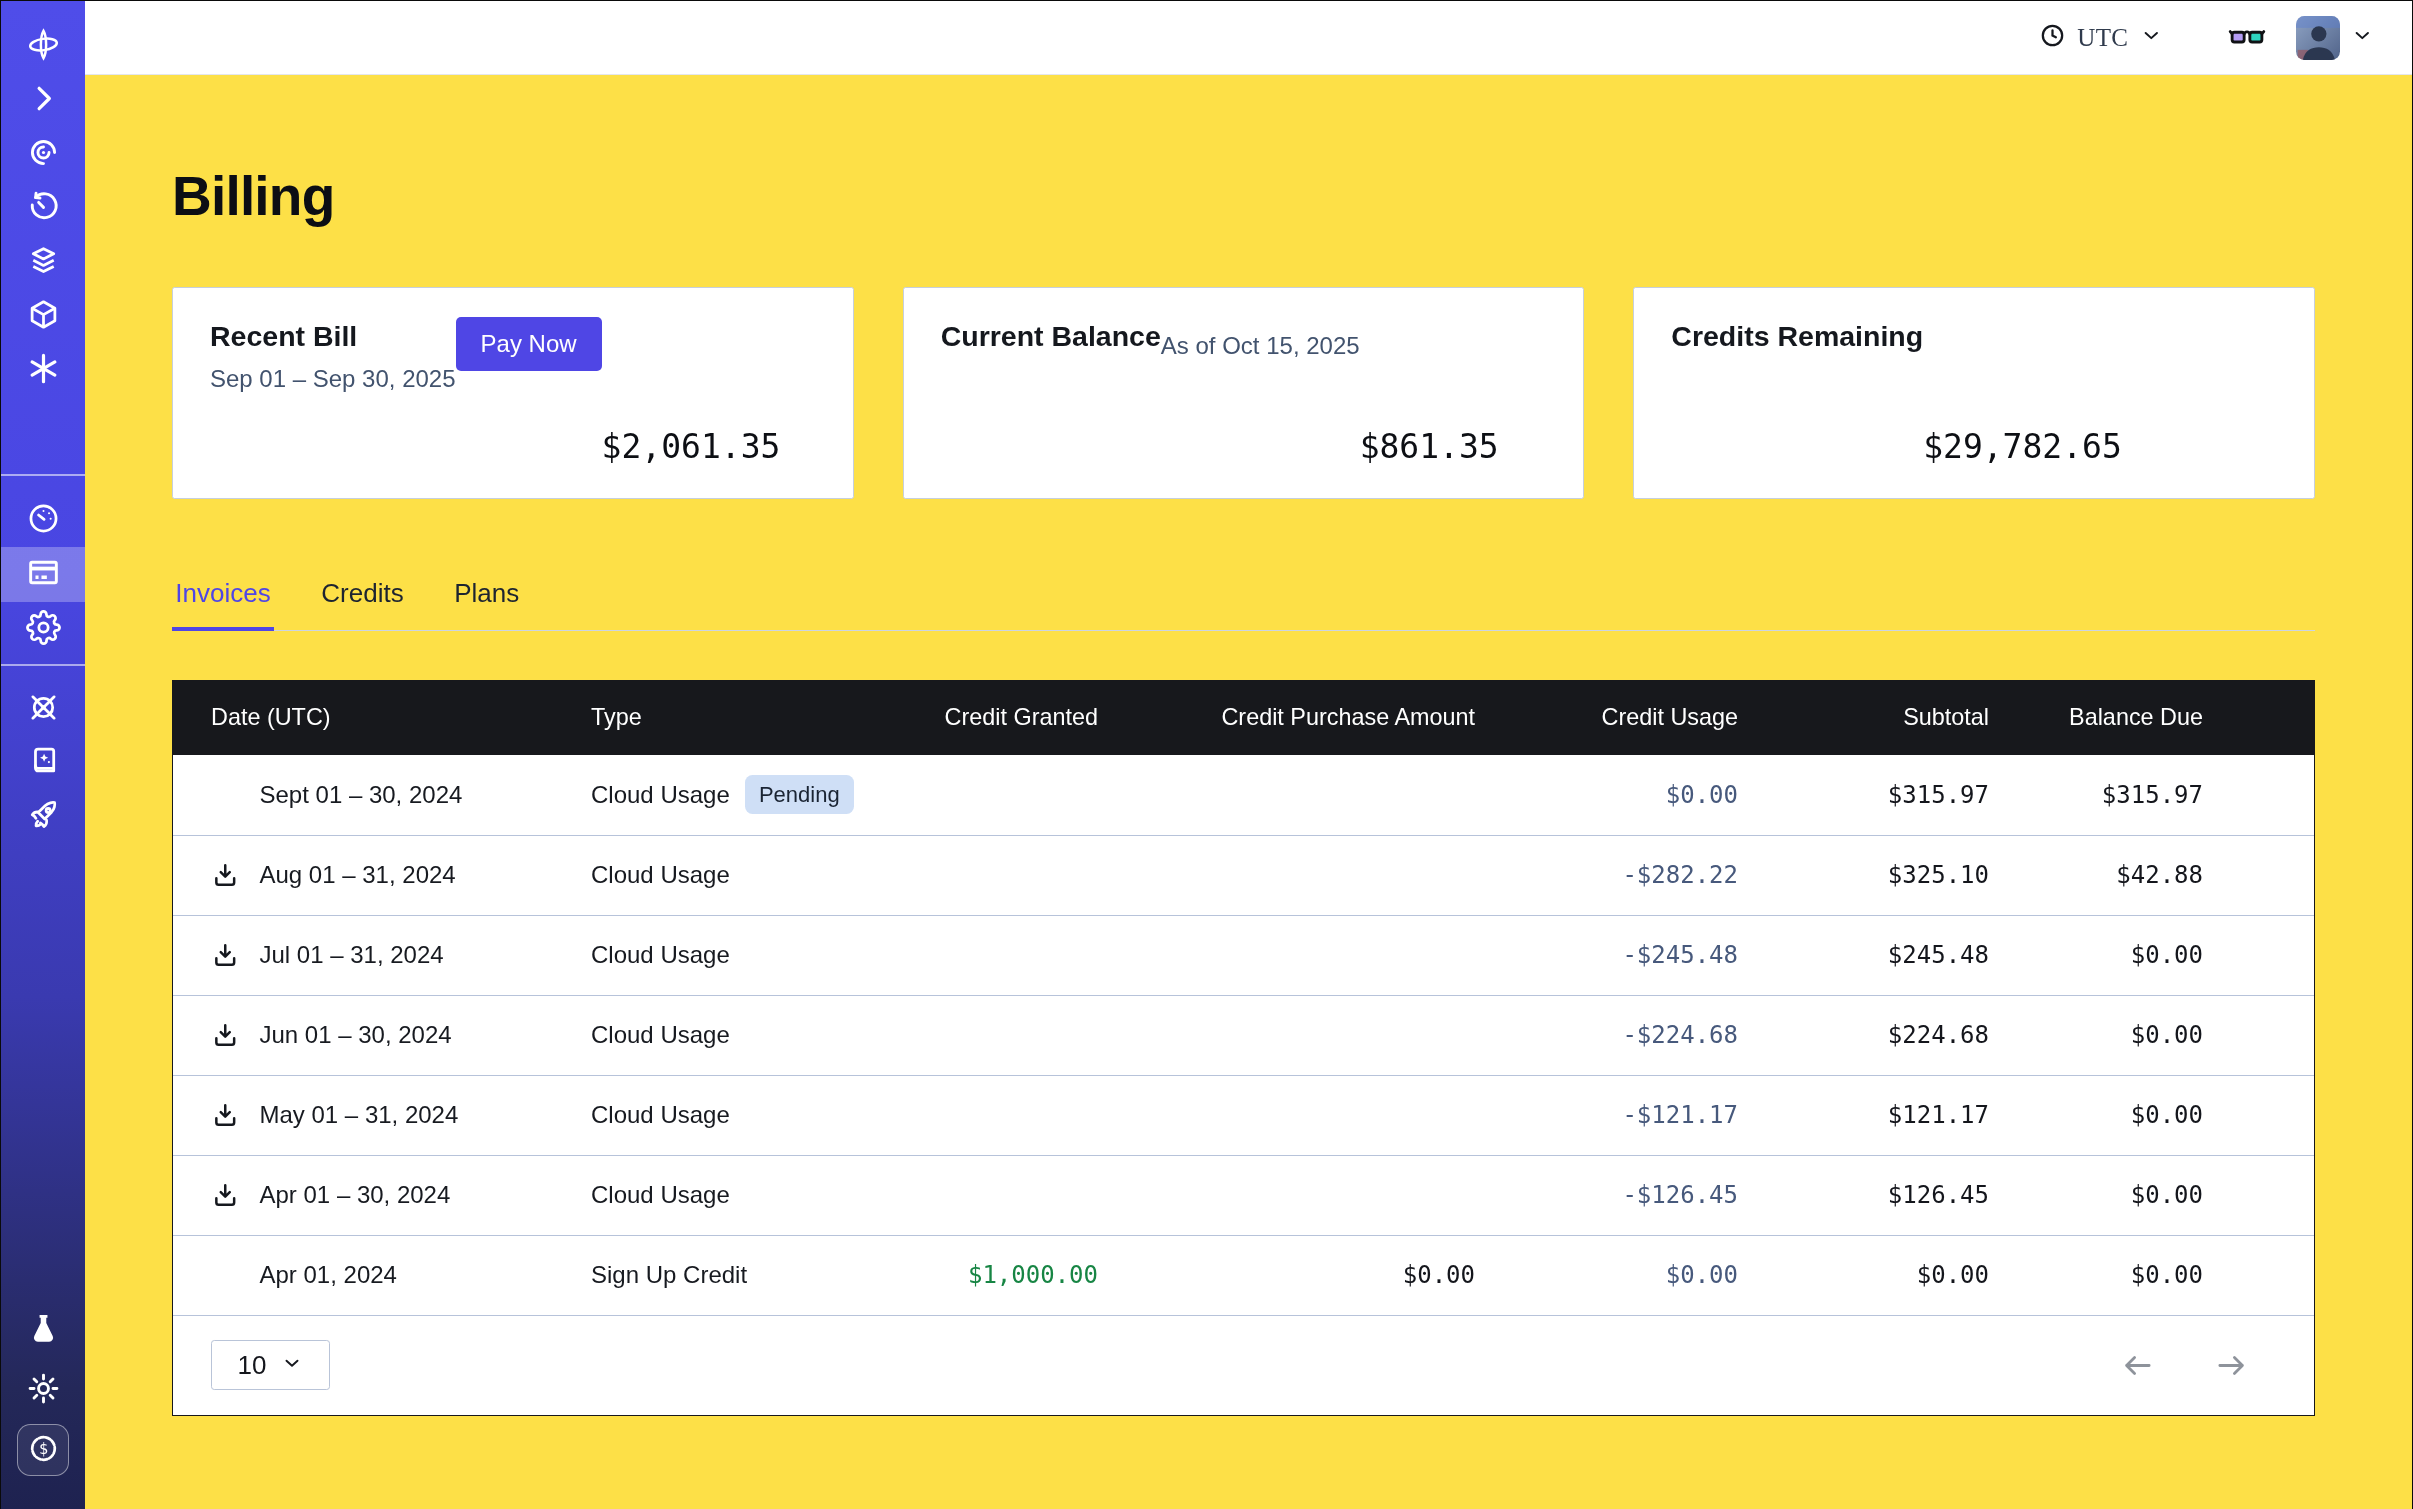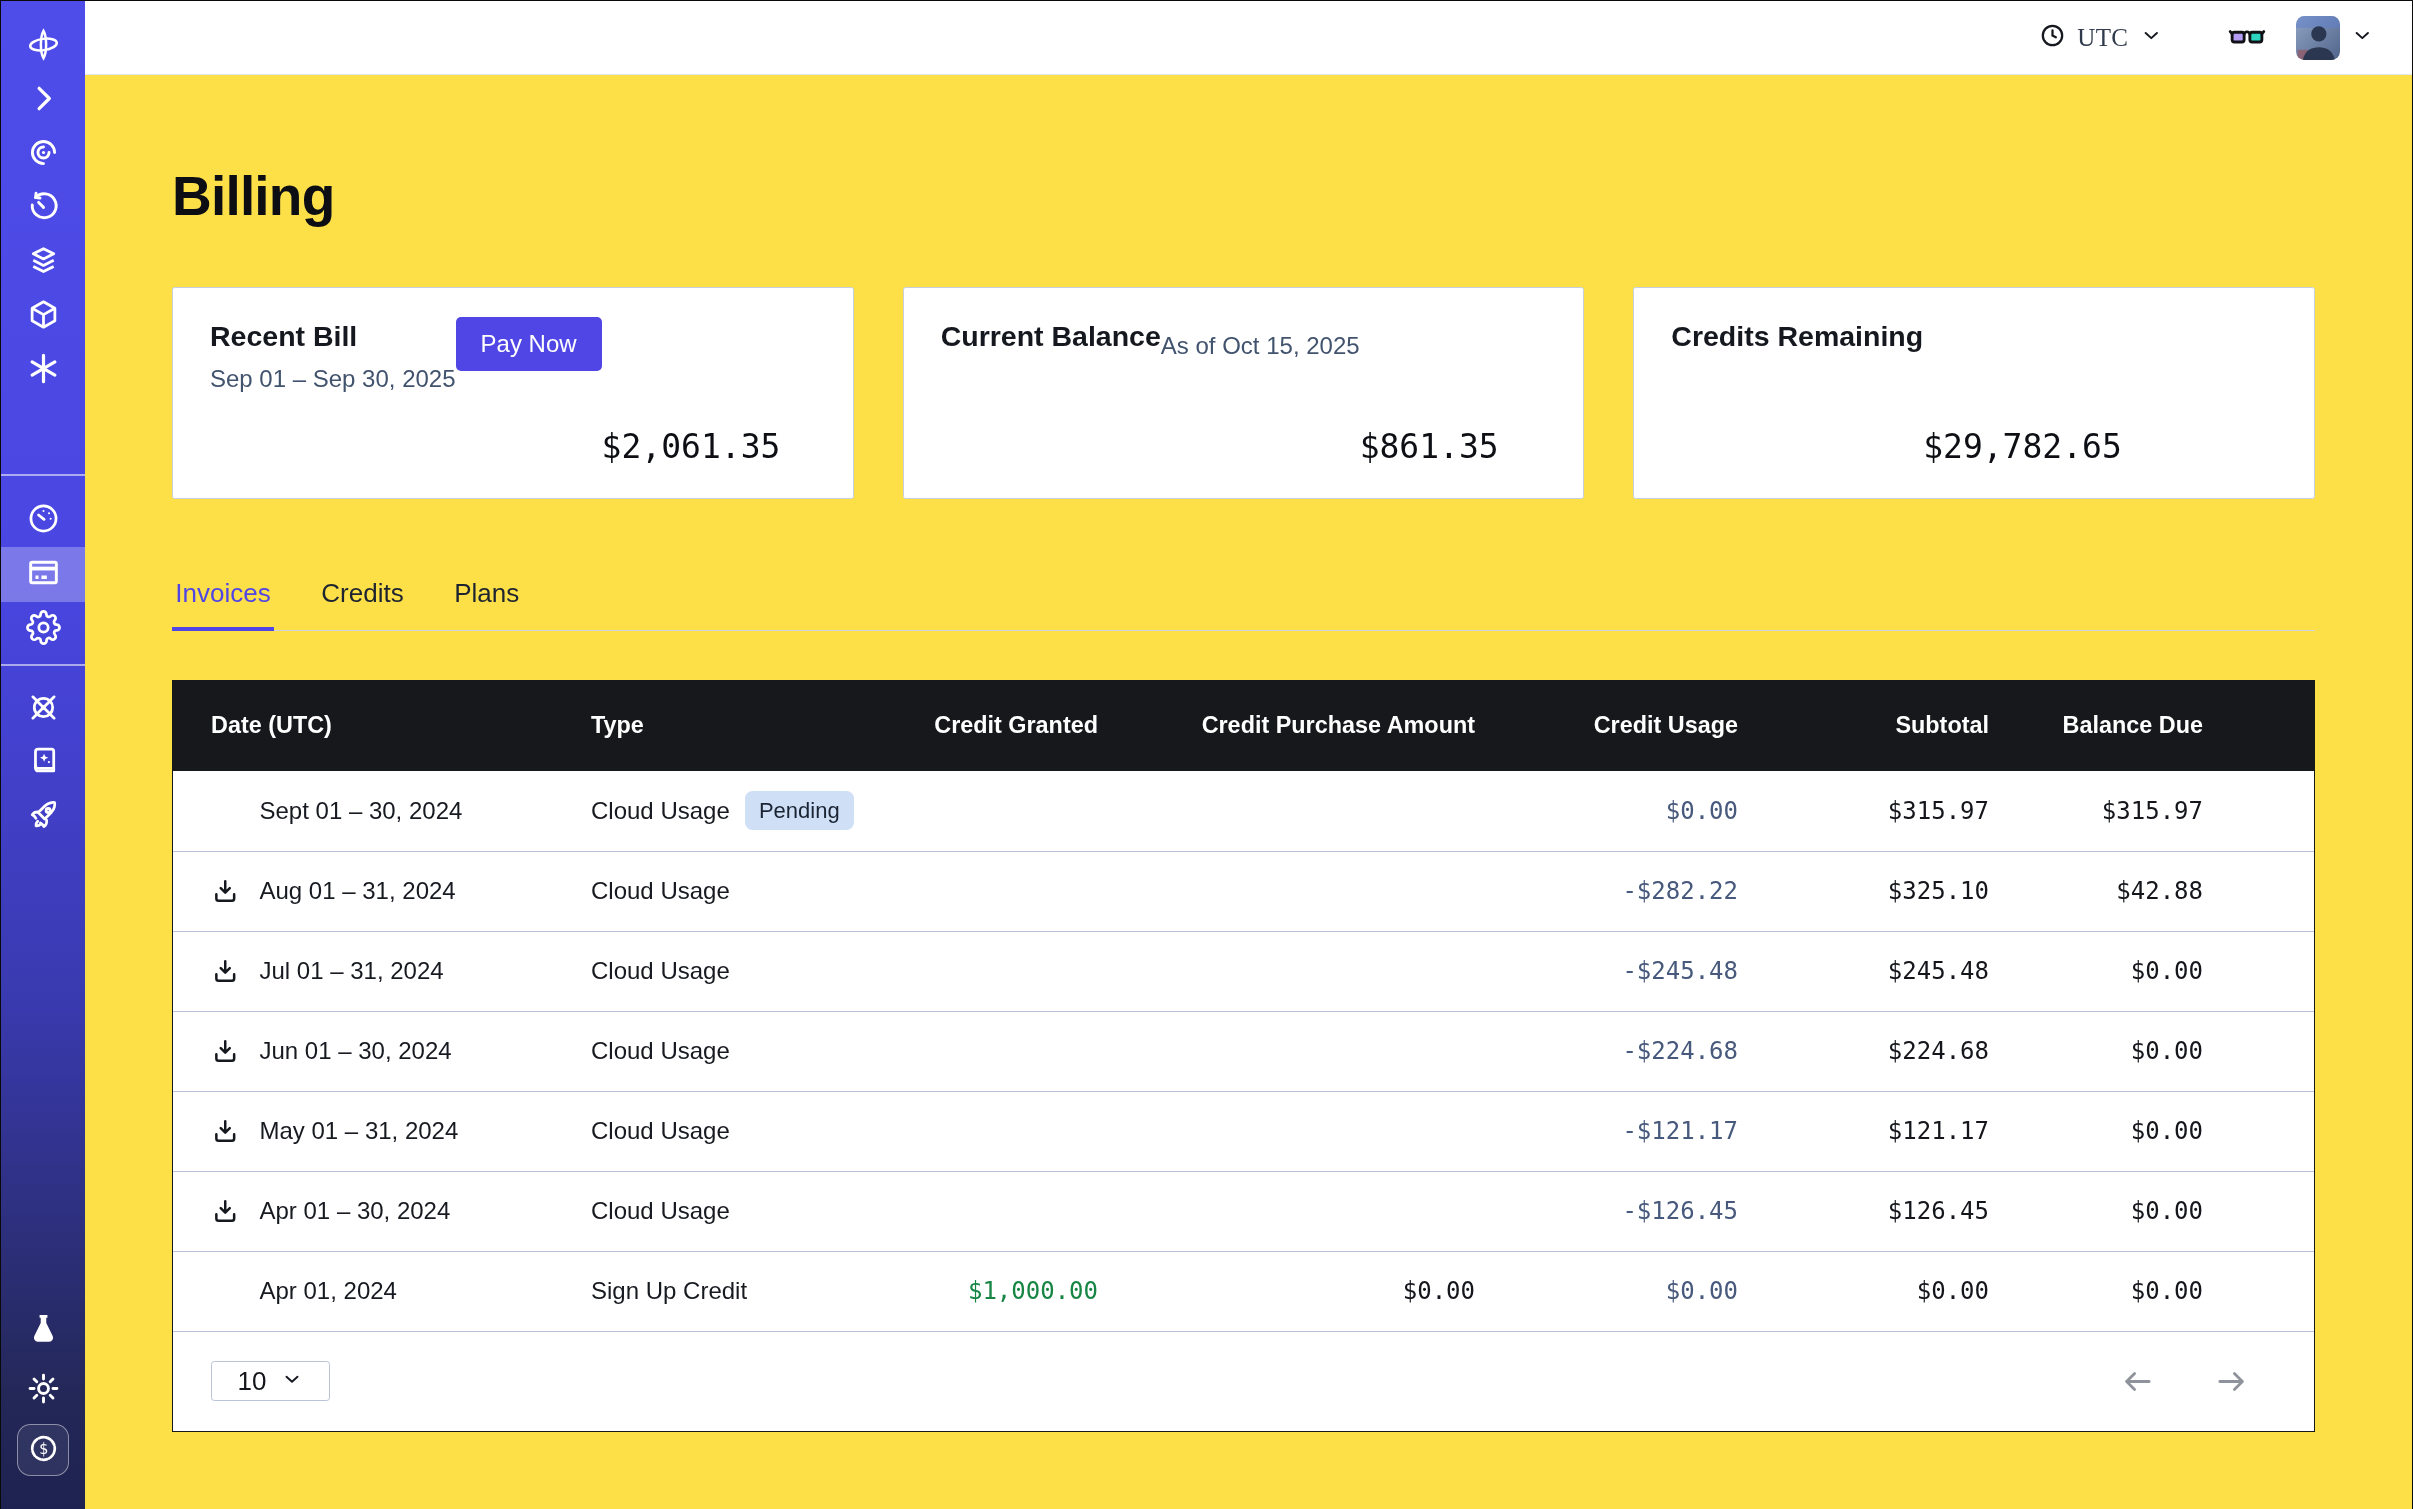--- a/index.html
+++ b/index.html
@@ -55,41 +55,41 @@
   }
 
   
   .tabs { display: flex; gap: 44px; margin-top: 79px; border-bottom: 1.7px solid #ccd4e2; }
   .tab { font-size: 26px; color: #1d2430; padding: 0 3.3px 18.4px; cursor: pointer; margin-bottom: -1.7px; }
   .tab.active { color: #4f46e5; border-bottom: 4.2px solid #4f46e5; }
 
   
   .table-card { margin-top: 49px; background: #fff; border: 1.7px solid #17181c; }
   .t-head, .t-row { display: grid; grid-template-columns: 418px 301px 206px 377px 263px 251px 294px; align-items: center; }
-  .t-head { height: 90px; background: #17181c; color: #fff; font-size: 23.4px; font-weight: 700; }
+  .t-head { height: 74px; background: #17181c; color: #fff; font-size: 23.4px; font-weight: 400; }
   .th { white-space: nowrap; }
   .th.left1 { padding-left: 38px; }
   .th.right { text-align: right; }
   .th.last { padding-right: 80px; }
   .t-row { height: 80px; border-top: 1.7px solid #b7c3da; background: #fff; }
   .t-row:first-child { border-top: none; }
   .cell-date { display: flex; align-items: center; gap: 20px; padding-left: 38px; font-size: 24px; color: #171a20; }
   .dl-btn { width: 28.5px; height: 28.5px; flex: none; background: none; border: none; padding: 0; cursor: pointer; }
   .dl-btn svg { width: 28.5px; height: 28.5px; display: block; }
   .dl-btn.hidden { visibility: hidden; }
   .cell-type { display: flex; align-items: center; gap: 15px; font-size: 24px; color: #171a20; }
   .badge { font-size: 22px; background: #cfdff6; color: #1a2433; padding: 6.7px 14.2px; border-radius: 7.5px; }
   .money { text-align: right; font-family: "DejaVu Sans Mono", monospace; font-size: 24px; color: #14161c; white-space: nowrap; }
   .money.last { padding-right: 80px; }
   .money.usage { color: #47597c; }
   .money.green { color: #178544; }
 
   .t-foot { height: 100px; border-top: 1.7px solid #b7c3da; display: flex; align-items: center; justify-content: space-between; padding: 0 65px 0 38px; }
   .page-size {
-    width: 119px; height: 40px; border: 1.7px solid #b9c4d8; border-radius: 3.3px; background: #fff;
+    width: 119px; height: 50px; border: 1.7px solid #b9c4d8; border-radius: 3.3px; background: #fff;
     display: flex; align-items: center; justify-content: center; gap: 15px; font-size: 26px; color: #14161c; cursor: pointer;
   }
   .pager { display: flex; gap: 59px; }
   .pager button { background: none; border: none; padding: 0; cursor: pointer; }
   .pager svg { width: 35px; height: 35px; display: block; }
 </style>
 </head>
 <body>
 
 <div class="app">

